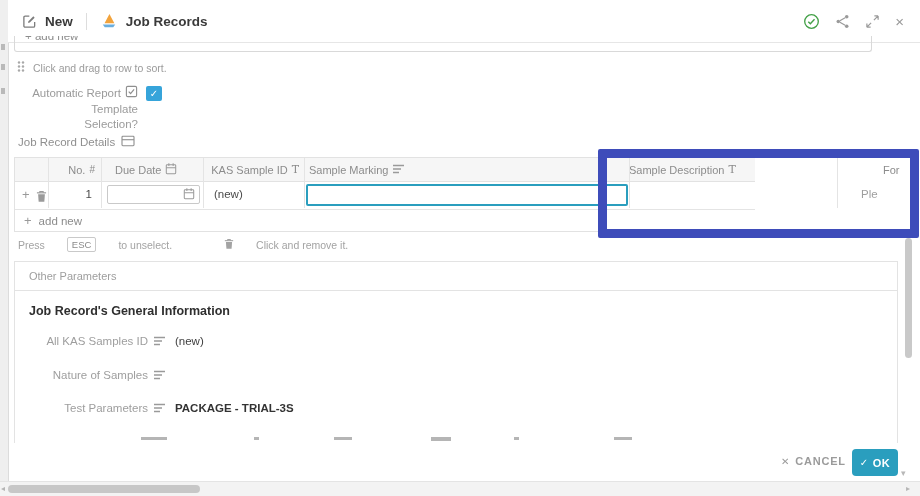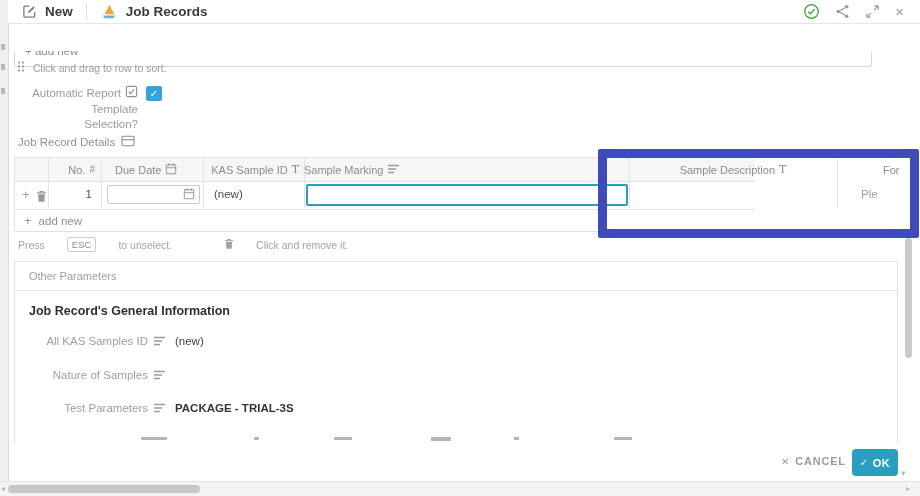--- a/index.html
+++ b/index.html
@@ -7,31 +7,31 @@
          font-family:"Liberation Sans",sans-serif;color:#444;}
   .abs{position:absolute;}
   .flex{display:flex;align-items:center;}
 
   
   .left-strip{left:0;top:0;width:8px;height:496px;background:#efefef;border-right:1px solid #dcdcdc;}
   .smudge{width:4px;height:6px;background:#b9b9b9;left:1px;}
   .artifact-line{left:150px;top:0;width:310px;height:2px;background:#a9a9a9;}
 
   
-  .header{left:8px;top:0;right:0;height:24px;border-bottom:1px solid #e6e6e6;
+  .header{left:8px;top:0;right:0;height:43px;border-bottom:1px solid #e6e6e6;
           display:flex;align-items:center;padding:0 16px 0 14px;box-sizing:border-box;background:#fff;}
   .hdr-title{font-size:13.5px;font-weight:700;color:#3a3a3a;margin-left:8px;}
   .vdiv{width:1px;height:17px;background:#ddd;margin:0 13px;}
   .hdr-right{margin-left:auto;display:flex;align-items:center;gap:15px;}
   .hdr-ic{display:inline-flex;cursor:pointer;}
   .close-x{font-size:15px;color:#9a9a9a;line-height:1;cursor:pointer;}
 
   
   .top-addnew{left:14px;top:36px;width:858px;height:16px;border:1px solid #d9d9d9;border-top:none;
-              border-radius:0 0 3px 3px;overflow:hidden;box-sizing:border-box;margin-top:15px;}
+              border-radius:0 0 3px 3px;overflow:hidden;box-sizing:border-box;}
   .top-addnew .inner{position:relative;top:-6px;left:10px;font-size:11.5px;color:#8c8c8c;}
 
   .sort-hint{left:16px;top:60px;gap:7px;font-size:10.5px;color:#9b9b9b;}
 
   
   .auto-label{left:0;top:85px;width:138px;font-size:11.5px;color:#9b9b9b;line-height:15px;}
   .auto-l1{display:flex;justify-content:flex-end;align-items:center;gap:4px;}
   .auto-l2{text-align:right;margin-left:48px;}
   .auto-cb{left:146px;top:86px;width:16px;height:15px;background:#36a4da;border-radius:2px;
            color:#fff;font-size:10px;display:flex;align-items:center;justify-content:center;cursor:pointer;}
@@ -209,29 +209,29 @@
           <svg width="12" height="13" viewBox="0 0 14 15">
               <rect x="1.5" y="3" width="11" height="10.5" rx="1" fill="none" stroke="#9a9a9a" stroke-width="1.2"></rect>
               <path d="M1.5 6.5h11M4.5 1.5v3M9.5 1.5v3" stroke="#9a9a9a" stroke-width="1.2" fill="none"></path>
             </svg>
         </span>
       </div>
       <div class="hcell" style="left:188px;width:101px;justify-content:flex-end;padding-right:5px">
         <span>KAS Sample ID</span>
         <span class="t-serif">T</span>
       </div>
-      <div class="hcell" style="left:289px;width:325px;">
+      <div class="hcell" style="left:281px;width:325px;padding-left:13px">
         <span>Sample Marking</span>
         <span>
           <svg width="13" height="10" viewBox="0 0 13 10">
               <path d="M1 1.5h11M1 5h8M1 8.5h6" stroke="#9a9a9a" stroke-width="1.5"></path>
             </svg>
         </span>
       </div>
-      <div class="hcell" style="left:614px;width:208px;justify-content:center">
+      <div class="hcell" style="left:614px;width:208px;">
         <span>Sample Description</span>
         <span class="t-serif">T</span>
       </div>
       <div class="hcell" style="left:822px;width:84px;padding-left:46px">
         <span>For</span>
       </div>
     </div>
 
     <div class="trow">
       <span class="row-ic plus" style="left:7px;top:6px">+</span>

